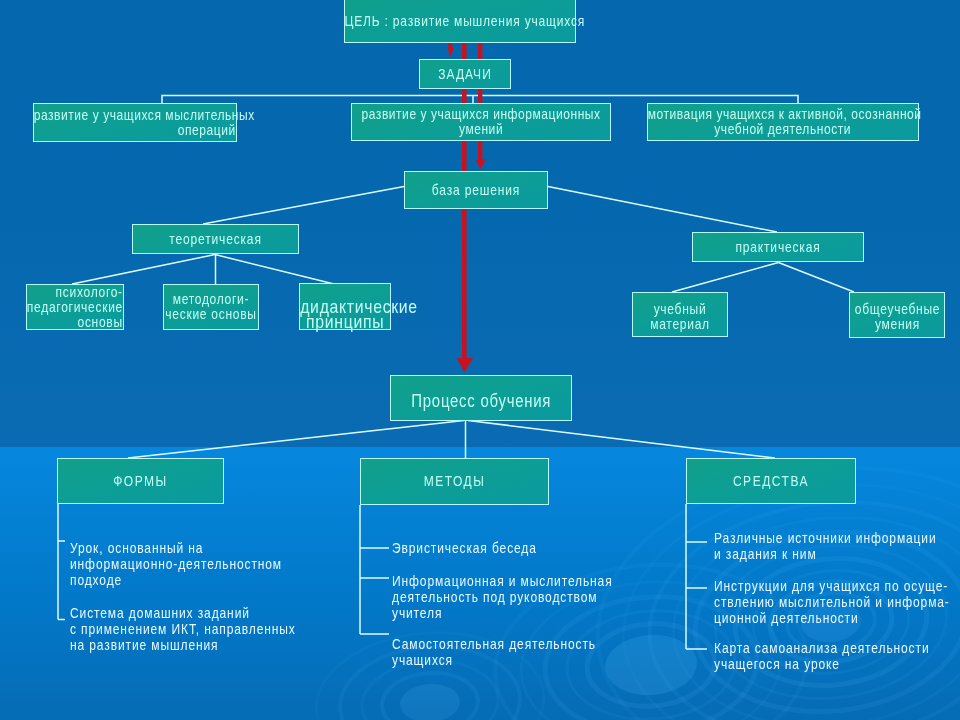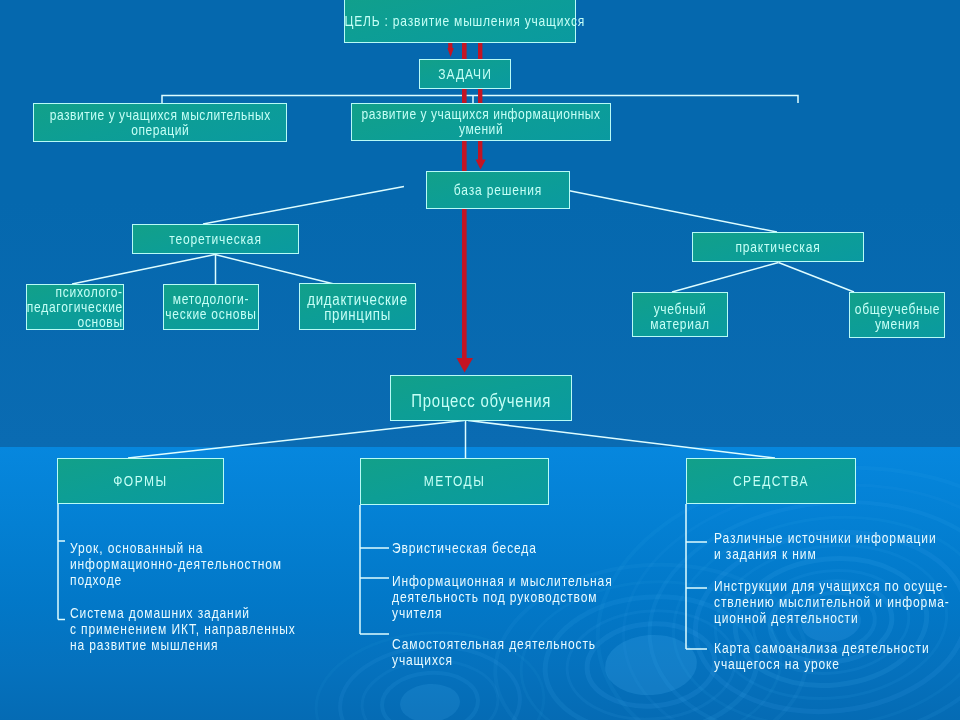--- a/index.html
+++ b/index.html
@@ -28,29 +28,29 @@
   .ovf{overflow:visible;}
 
   
   .bullet{position:absolute;color:#EAFBFF;line-height:16px;white-space:pre;
           transform:scaleX(.83);transform-origin:left top;}
 
   
   .b-goal    {left:344px;top:-14px;width:232px;height:57px;font-size:14.5px;letter-spacing:.95px;
               align-items:flex-end;padding-bottom:13px;}
   .b-tasks   {left:419px;top:59px;width:92px;height:30px;font-size:14.5px;letter-spacing:1.2px;}
-  .b-task1   {left:33px;top:103px;width:254px;height:39px;font-size:14.5px;letter-spacing:.65px;}
+  .b-task1   {left:33px;top:103px;width:204px;height:39px;font-size:14.5px;letter-spacing:.65px;text-align:right;}
   .b-task2   {left:351px;top:103px;width:260px;height:38px;font-size:14.5px;letter-spacing:.65px;}
   .b-task3   {left:647px;top:103px;width:272px;height:38px;font-size:14.5px;letter-spacing:.65px;}
-  .b-base    {left:404px;top:171px;width:144px;height:38px;font-size:14.5px;letter-spacing:1.0px;margin-left:22px;}
+  .b-base    {left:404px;top:171px;width:144px;height:38px;font-size:14.5px;letter-spacing:1.0px;}
   .b-theory  {left:132px;top:224px;width:167px;height:30px;font-size:14.5px;letter-spacing:1.0px;}
   .b-practice{left:692px;top:232px;width:172px;height:30px;font-size:14.5px;letter-spacing:1.0px;}
   .b-th1     {left:26px;top:284px;width:98px;height:46px;font-size:14.5px;letter-spacing:.85px;text-align:right;}
   .b-th2     {left:163px;top:284px;width:96px;height:46px;font-size:14.5px;letter-spacing:.85px;}
-  .b-th3     {left:299px;top:283px;width:117px;height:47px;font-size:16px;letter-spacing:.85px;}
+  .b-th3     {left:299px;top:283px;width:92px;height:47px;font-size:19px;letter-spacing:.85px;align-items:flex-end;}
   .b-pr1     {left:632px;top:292px;width:96px;height:45px;font-size:14.5px;letter-spacing:.85px;padding-top:4px;}
   .b-pr2     {left:805px;top:292px;width:96px;height:46px;font-size:14.5px;letter-spacing:.85px;padding-top:4px;margin-left:44px;}
   .b-process {left:389.5px;top:375px;width:182.5px;height:45.5px;font-size:18px;letter-spacing:.9px;padding-top:8px;}
   .b-col1    {left:57px;top:458px;width:167px;height:46px;font-size:14.5px;letter-spacing:1.8px;}
   .b-col2    {left:360px;top:458px;width:189px;height:47px;font-size:14.5px;letter-spacing:1.8px;}
   .b-col3    {left:686px;top:458px;width:170px;height:46px;font-size:14.5px;letter-spacing:1.8px;}
 
   
   .f1a{left:70px;top:540px;font-size:14.5px;letter-spacing:1.05px;}
   .f1b{left:70px;top:605px;font-size:14.5px;letter-spacing:1.05px;}
@@ -169,20 +169,24 @@
   </div>
 
   <div class="box b-task1">
     <span>развитие у учащихся мыслительных
 операций</span>
   </div>
   <div class="box b-task2">
     <span>развитие у учащихся информационных
 умений</span>
   </div>
+  <div class="box b-task3 ovf">
+    <span>мотивация учащихся к активной, осознанной
+учебной деятельности</span>
+  </div>
 
   <div class="box b-base">
     <span>база решения</span>
   </div>
 
   <div class="box b-theory">
     <span>теоретическая</span>
   </div>
   <div class="box b-practice">
     <span>практическая</span>

